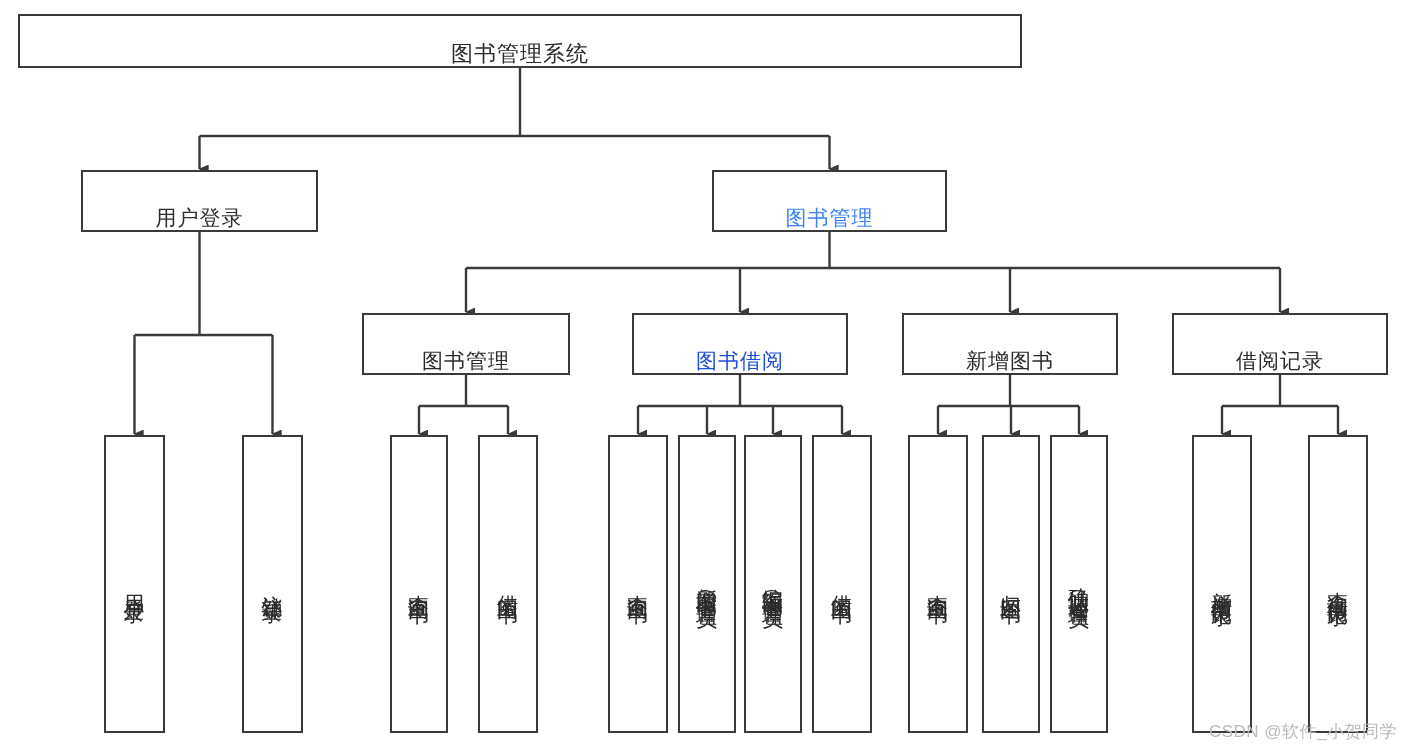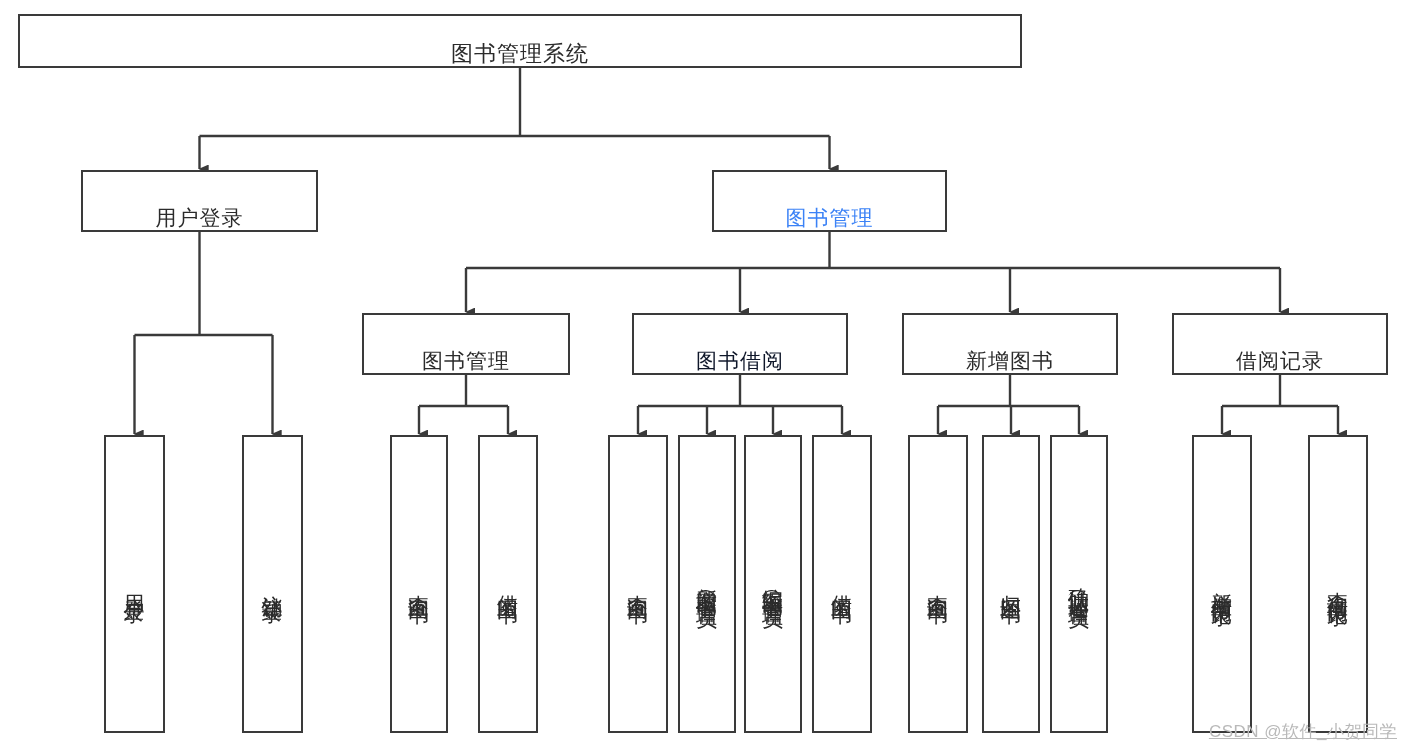--- a/index.html
+++ b/index.html
@@ -70,21 +70,20 @@
   .watermark {
     position: absolute;
     right: 8px;
     bottom: 4px;
     font-size: 17px;
     color: #b9b9b9;
     letter-spacing: 0.5px;
     z-index: 5;
     white-space: nowrap;
     font-family: "Liberation Sans", "DejaVu Sans", sans-serif;
-    text-decoration: underline;
   }
 </style>
 </head>
 <body>
 
 <div id="canvas">
 
   <svg id="edges" viewBox="0 0 1405 747" xmlns="http://www.w3.org/2000/svg">
     <defs>
       <marker id="arrowhead" markerWidth="9" markerHeight="10" refX="4.5" refY="9.2" orient="auto" markerUnits="userSpaceOnUse">
@@ -135,21 +134,21 @@
       <div class="node horiz" style="left: 81px; top: 170px; width: 237px; height: 62px; border-color: rgb(58, 58, 58); background: rgb(255, 255, 255);">
         <span class="label" style="color: rgb(43, 43, 43);">用户登录</span>
       </div>
       <div class="node horiz" style="left: 712px; top: 170px; width: 235px; height: 62px; border-color: rgb(58, 58, 58); background: rgb(255, 255, 255);">
         <span class="label" style="color: #3b82f6;">图书管理</span>
       </div>
       <div class="node horiz" style="left: 362px; top: 313px; width: 208px; height: 62px; border-color: rgb(58, 58, 58); background: rgb(255, 255, 255);">
         <span class="label" style="color: rgb(43, 43, 43);">图书管理</span>
       </div>
       <div class="node horiz" style="left: 632px; top: 313px; width: 216px; height: 62px; border-color: rgb(58, 58, 58); background: rgb(255, 255, 255);">
-        <span class="label" style="color: #0f172a;">图书借阅</span>
+        <span class="label" style="color: #1d4ed8;">图书借阅</span>
       </div>
       <div class="node horiz" style="left: 902px; top: 313px; width: 216px; height: 62px; border-color: rgb(58, 58, 58); background: rgb(255, 255, 255);">
         <span class="label" style="color: rgb(43, 43, 43);">新增图书</span>
       </div>
       <div class="node horiz" style="left: 1172px; top: 313px; width: 216px; height: 62px; border-color: rgb(58, 58, 58); background: rgb(255, 255, 255);">
         <span class="label" style="color: rgb(43, 43, 43);">借阅记录</span>
       </div>
       <div class="node vert" style="left: 104px; top: 435px; width: 61px; height: 298px; border-color: rgb(58, 58, 58); background: rgb(255, 255, 255);">
         <span class="label" style="color: rgb(43, 43, 43);">用户登录</span>
       </div>

